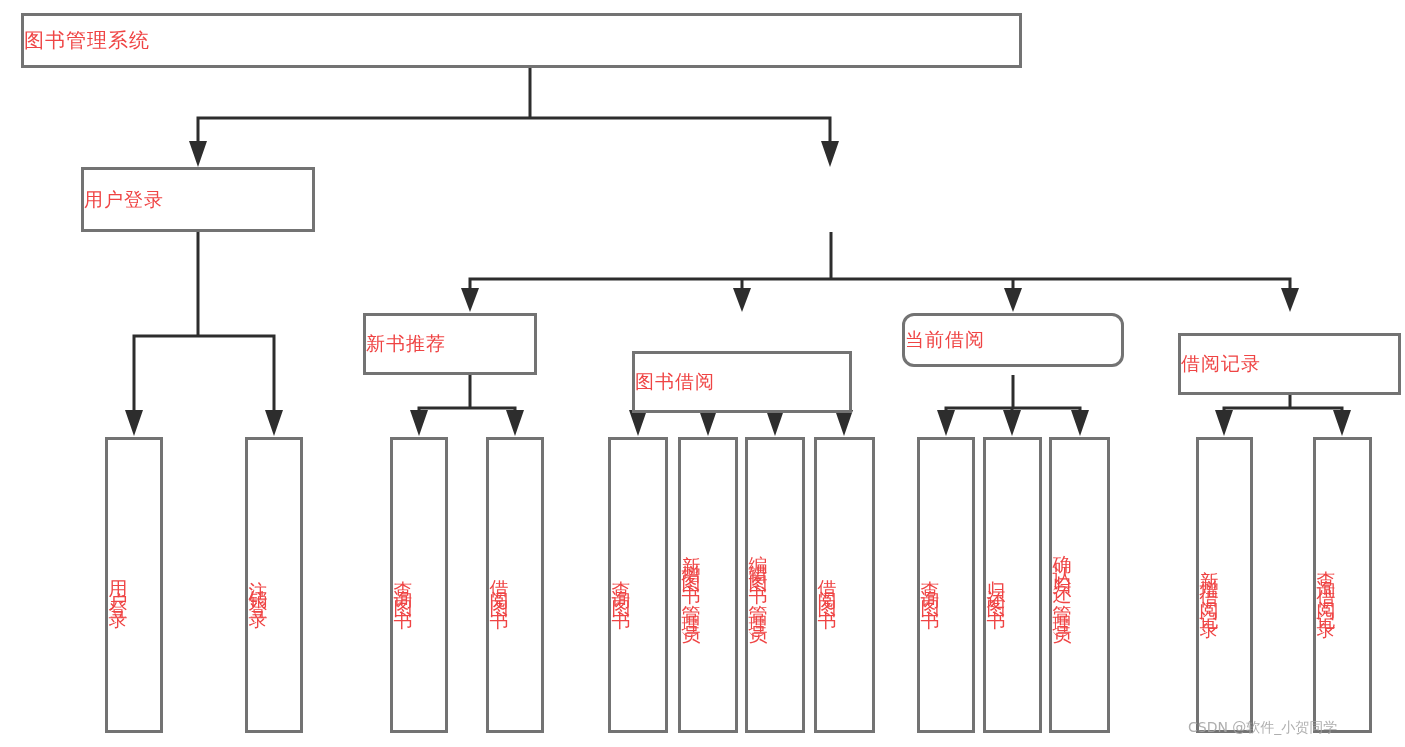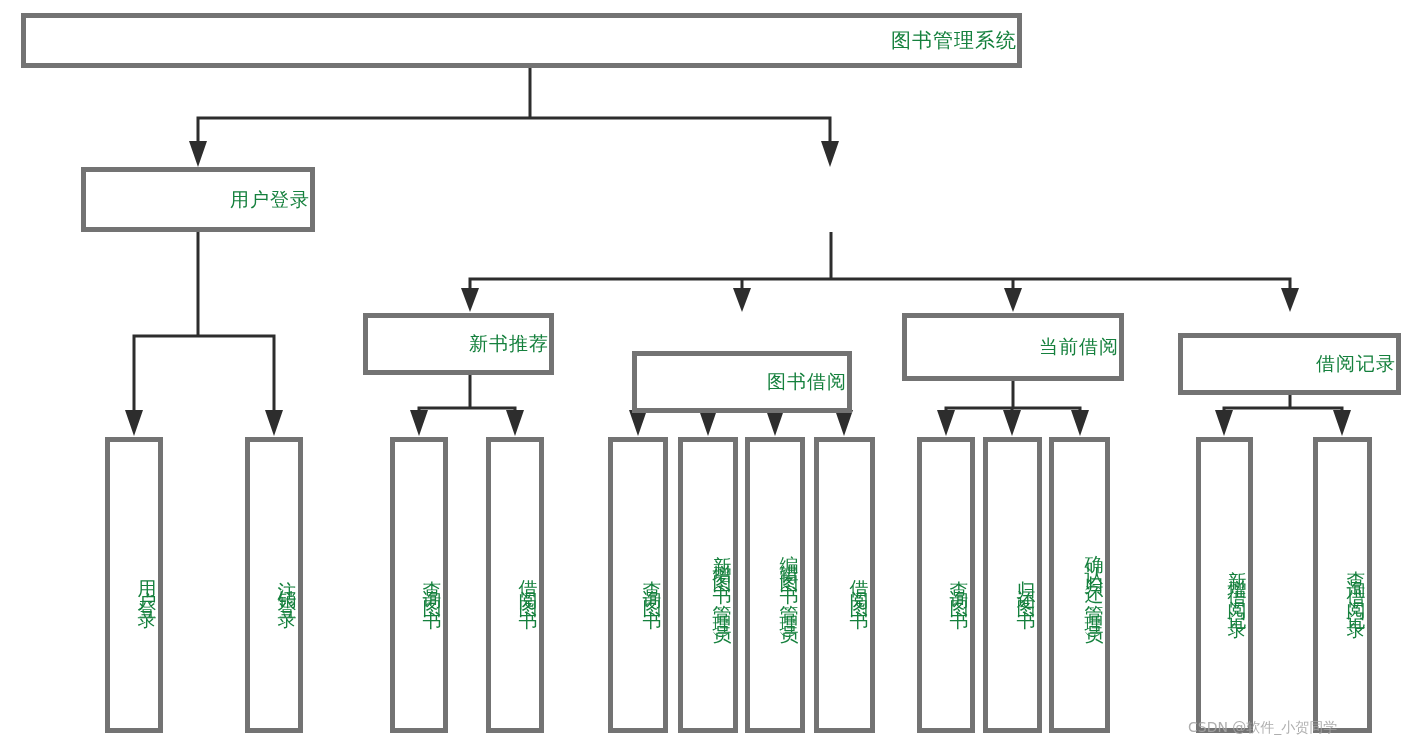--- a/index.html
+++ b/index.html
@@ -3,22 +3,22 @@
 <meta charset="utf-8">
 <style>
   html,body { margin:0; padding:0; background:#ffffff; }
   .canvas {
     position:relative; width:1405px; height:747px; background:#ffffff;
     font-family:"DejaVu Sans","Liberation Sans",sans-serif; overflow:hidden;
   }
   .connectors { position:absolute; left:0; top:0; z-index:0; }
   .box {
     position:absolute; box-sizing:border-box; background:#ffffff;
-    border:5px solid #737373; color:#15803d; z-index:1;
-    display:flex; align-items:center; justify-content:flex-end;
+    border:3px solid #737373; color:#ef4444; z-index:1;
+    display:flex; align-items:center; justify-content:flex-start;
   }
   .h-label { font-size:19px; letter-spacing:1px; white-space:nowrap; }
   .title-label { font-size:20px; letter-spacing:1px; white-space:nowrap; }
   .leaf { top:437px; height:296px; }
   .v-text {
     writing-mode:vertical-rl; text-orientation:mixed;
     font-size:19px; letter-spacing:10px; line-height:1.1; white-space:nowrap;
   }
   .watermark {
     position:absolute; left:1188px; top:719px; z-index:3;
@@ -86,27 +86,27 @@
   </svg>
 
   <div class="box" style="left:21px; top:13px; width:1001px; height:55px;">
     <span class="title-label">图书管理系统</span>
   </div>
 
   <div class="box" style="left:81px; top:167px; width:234px; height:65px;">
     <span class="h-label">用户登录</span>
   </div>
 
-  <div class="box" style="left:363px; top:313px; width:191px; height:62px;padding-left:32px;">
+  <div class="box" style="left:363px; top:313px; width:174px; height:62px;">
     <span class="h-label">新书推荐</span>
   </div>
   <div class="box" style="left:632px; top:313px; width:220px; height:62px;margin-top:38px;">
     <span class="h-label">图书借阅</span>
   </div>
-  <div class="box" style="left:902px; top:313px; width:222px; height:68px;">
+  <div class="box" style="left:902px; top:313px; width:222px; height:54px;border-radius:12px;">
     <span class="h-label">当前借阅</span>
   </div>
   <div class="box" style="left:1178px; top:313px; width:223px; height:62px;margin-top:20px;">
     <span class="h-label">借阅记录</span>
   </div>
 
   <div class="box leaf" style="left:105px; width:58px;">
     <span class="v-text">用户登录</span>
   </div>
   <div class="box leaf" style="left:245px; width:58px;">

